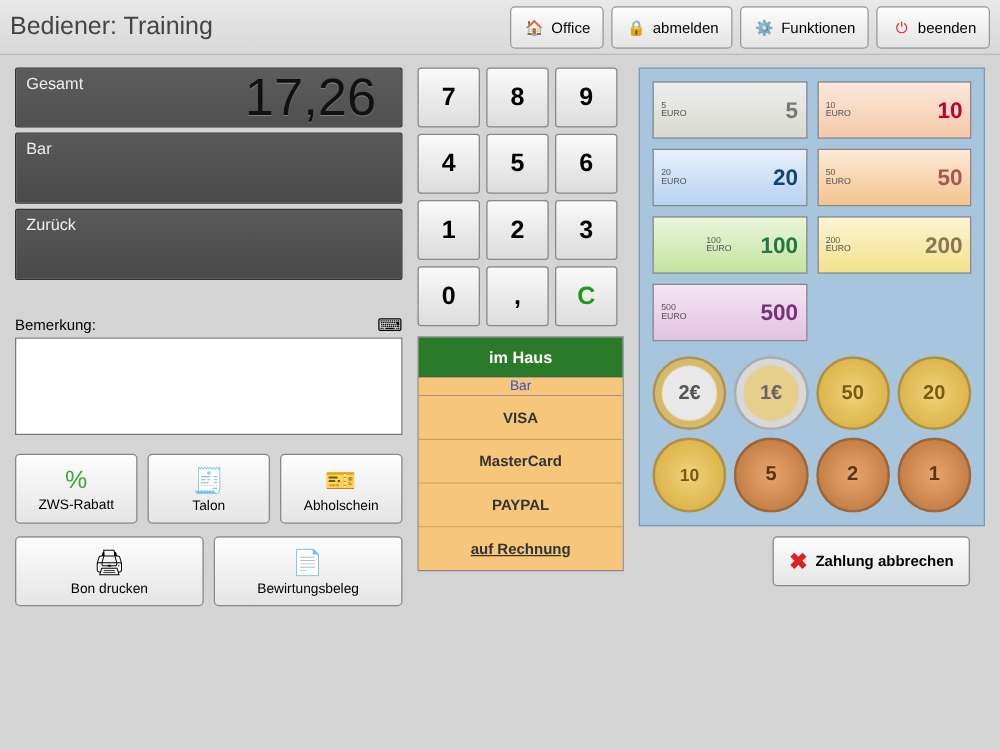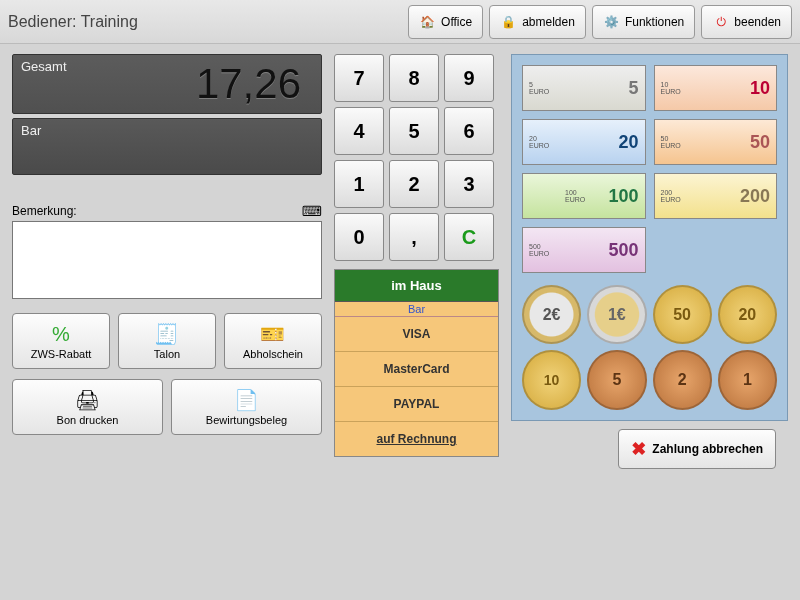--- a/index.html
+++ b/index.html
@@ -1,30 +1,30 @@
 <!DOCTYPE html>
 <html><head>
 <meta charset="utf-8">
 <style>
 * { box-sizing: border-box; margin: 0; padding: 0; font-family: Arial, sans-serif; }
 body { background: #d4d4d4; width: 800px; height: 600px; overflow: hidden; }
 
 .header { display: flex; align-items: center; height: 44px; padding: 0 8px; background: linear-gradient(#e8e8e8,#d8d8d8); border-bottom: 1px solid #bbb; }
-.header-title { font-size: 16px; color: #444; flex: 1; }
+.header-title { font-size: 20px; color: #444; flex: 1; }
 .header-btn { display: flex; align-items: center; gap: 4px; background: linear-gradient(#fdfdfd,#e3e3e3); border: 1px solid #999; border-radius: 4px; padding: 6px 10px; margin-left: 6px; font-size: 12px; cursor: pointer; height: 34px; }
 .header-btn .ico { width: 18px; height: 18px; display: inline-flex; align-items: center; justify-content: center; }
 
 .main { padding: 10px 12px; display: grid; grid-template-columns: 310px 165px 1fr; gap: 12px; }
 
 .totals { display: flex; flex-direction: column; gap: 4px; }
 .total-box { background: linear-gradient(#595959,#4a4a4a); border: 1px solid #333; color: #fff; height: 57px; position: relative; border-radius: 2px; }
 .total-box .lbl { position: absolute; top: 4px; left: 8px; font-size: 13px; color: #eee; }
 .total-box .val { position: absolute; right: 20px; top: 0; bottom: 0; display: flex; align-items: center; font-size: 38px; color: #000; font-weight: 400; text-shadow: 0 1px 0 rgba(255,255,255,.25);}
 .total-box.gesamt .val { color: #000; background: #fff0; }
-.total-box.gesamt { height: 60px; }
+.total-box.gesamt { height: 48px; }
 .total-box.gesamt .val { font-size: 42px; color: #111; }
 .total-box.gesamt { background: linear-gradient(#5c5c5c,#505050);}
 .total-box.gesamt .val { color:#111; -webkit-text-stroke:0; }
 .total-box .val span { color:#111; }
 
 .remark-label { font-size: 12px; margin-top: 28px; display:flex; align-items:center; gap:6px;}
 .remark-label .kb { margin-left:auto; font-size:14px;}
 textarea.remark { width: 100%; height: 78px; resize: none; border: 1px solid #777; background: #fff; margin-top: 2px; font-size:12px; padding:4px;}
 
 .btn-row { display: flex; gap: 8px; margin-top: 10px; }
@@ -101,20 +101,26 @@
   <div>
     <div class="totals">
       <div class="total-box gesamt">
         <div class="lbl">Gesamt</div>
         <div class="val">
             <span>17,26</span>
           </div>
       </div>
       <div class="total-box">
         <div class="lbl">Bar</div>
+        <div class="val">
+            <span></span>
+          </div>
+      </div>
+      <div class="total-box">
+        <div class="lbl">Zurück</div>
         <div class="val">
             <span></span>
           </div>
       </div>
     </div>
 
     <div class="remark-label">
       <span>Bemerkung:</span>
       <span class="kb">⌨</span>
     </div>

